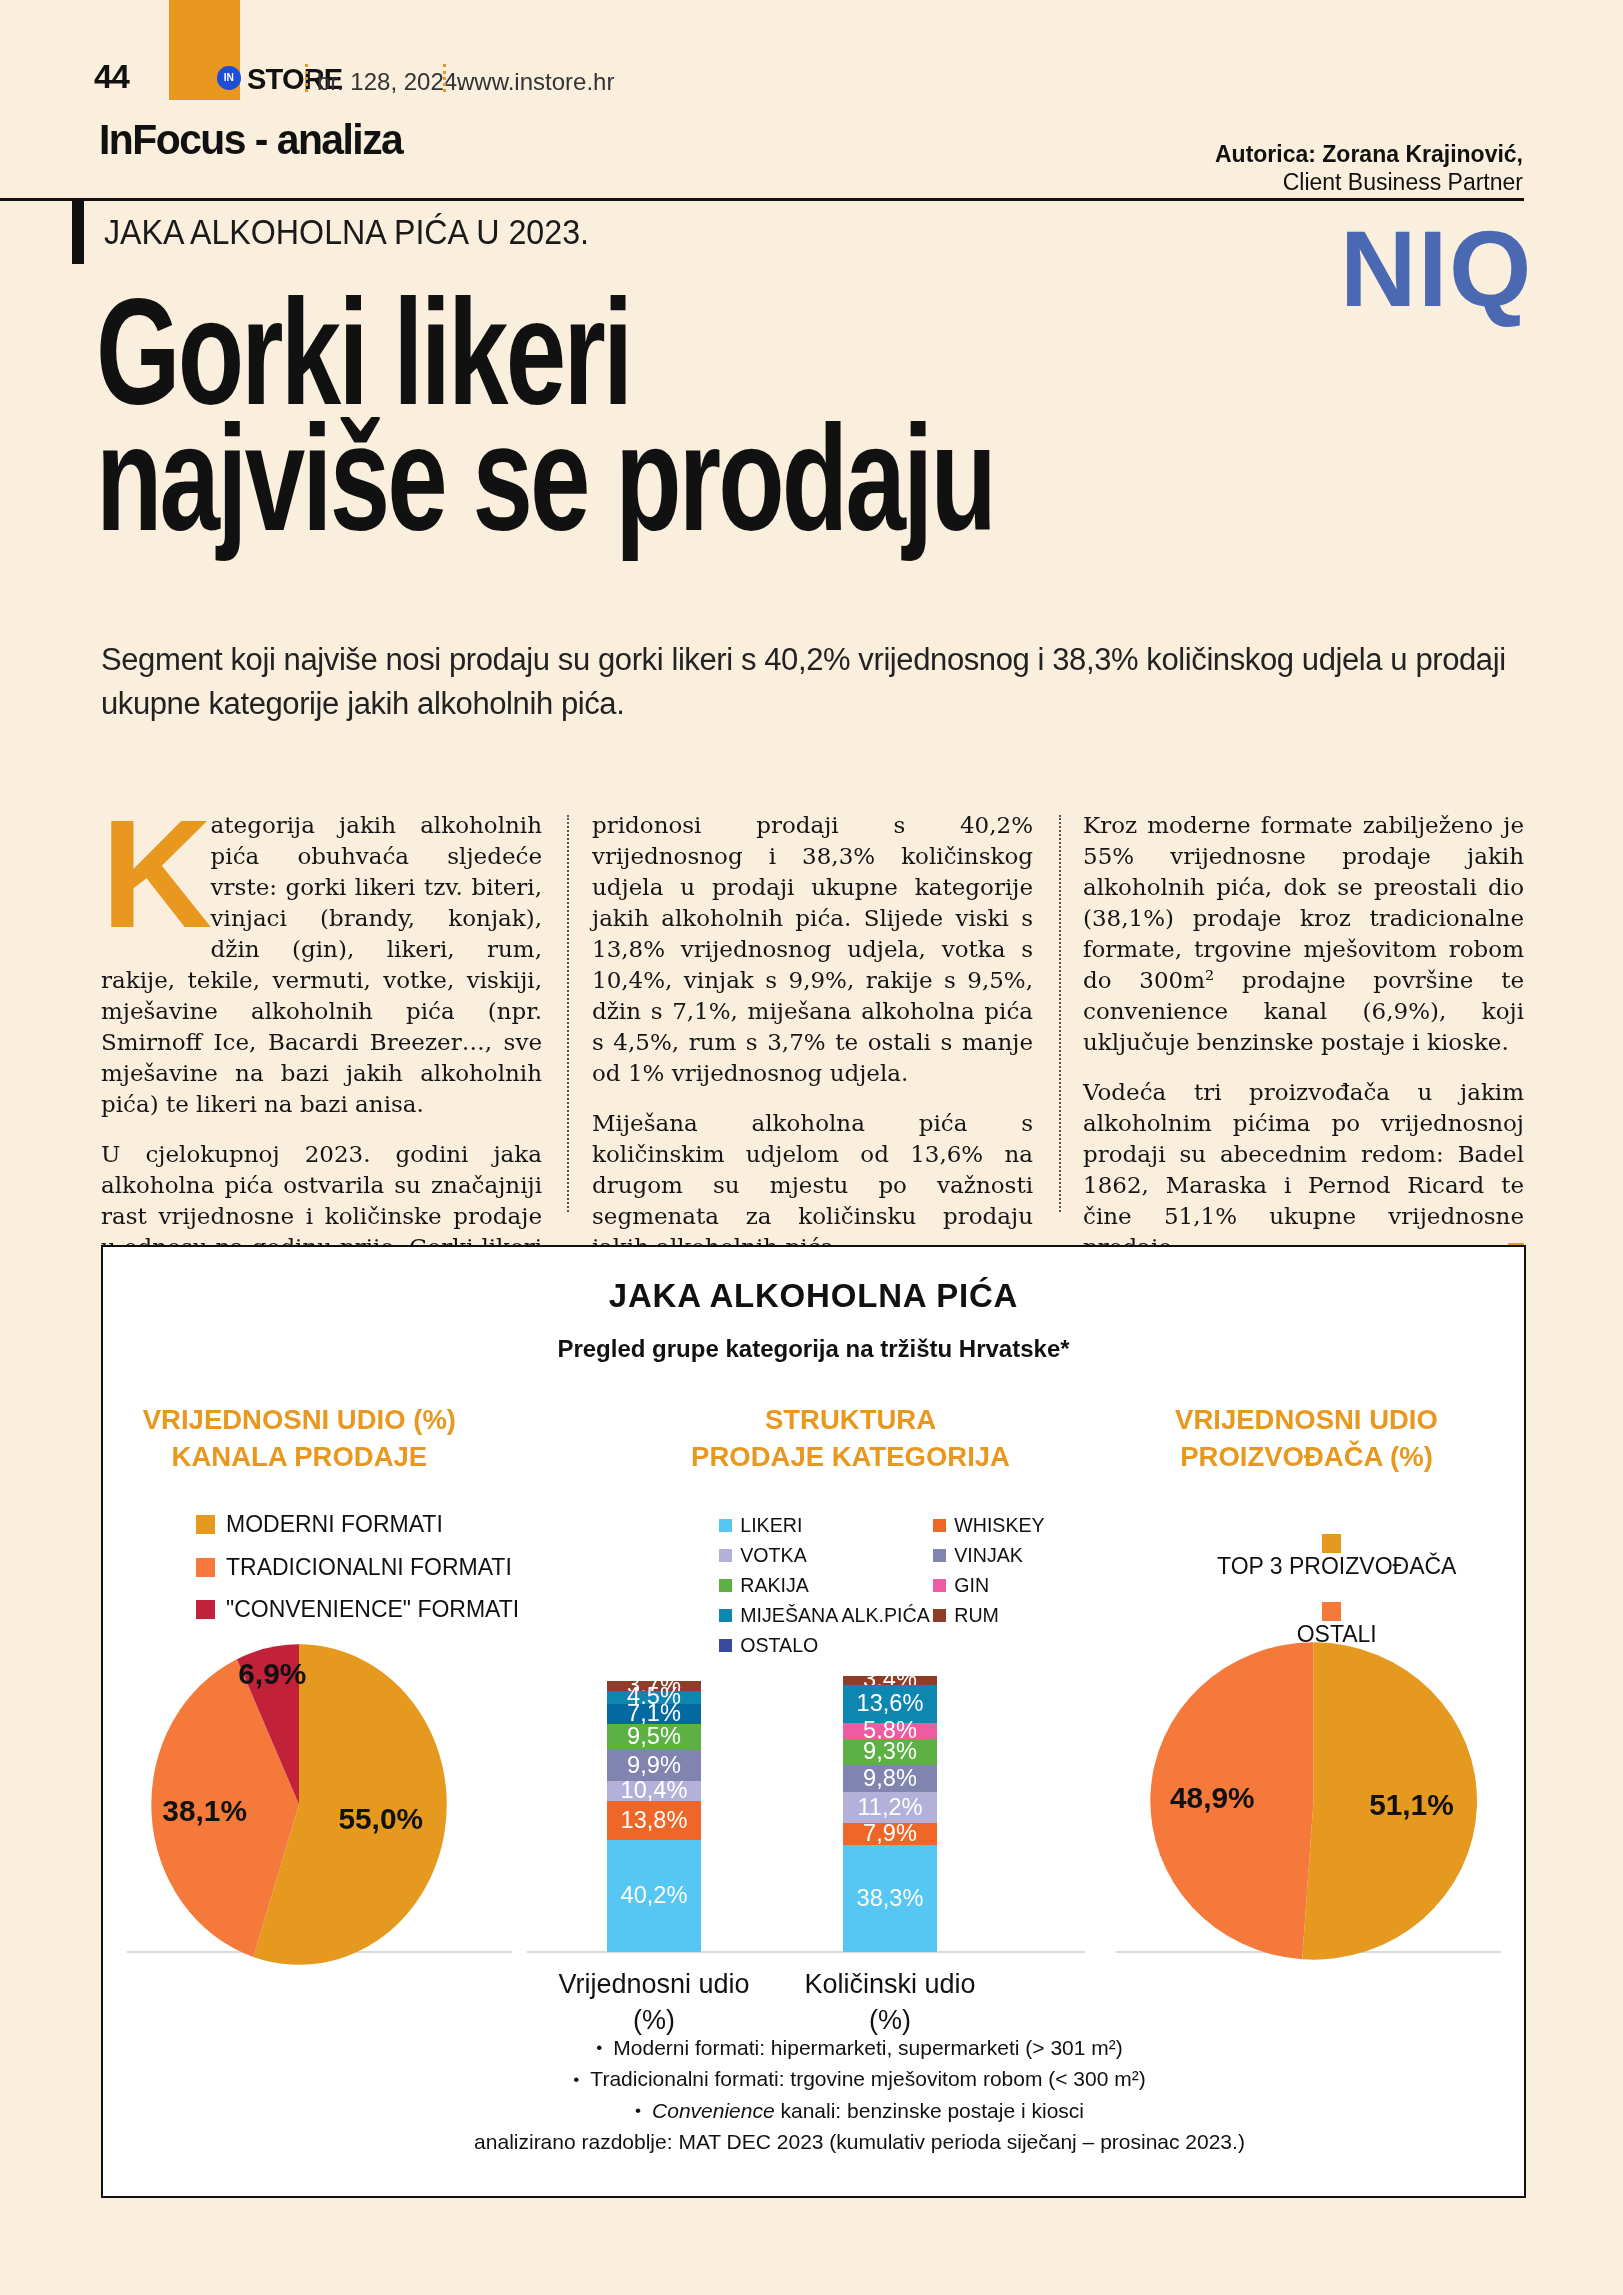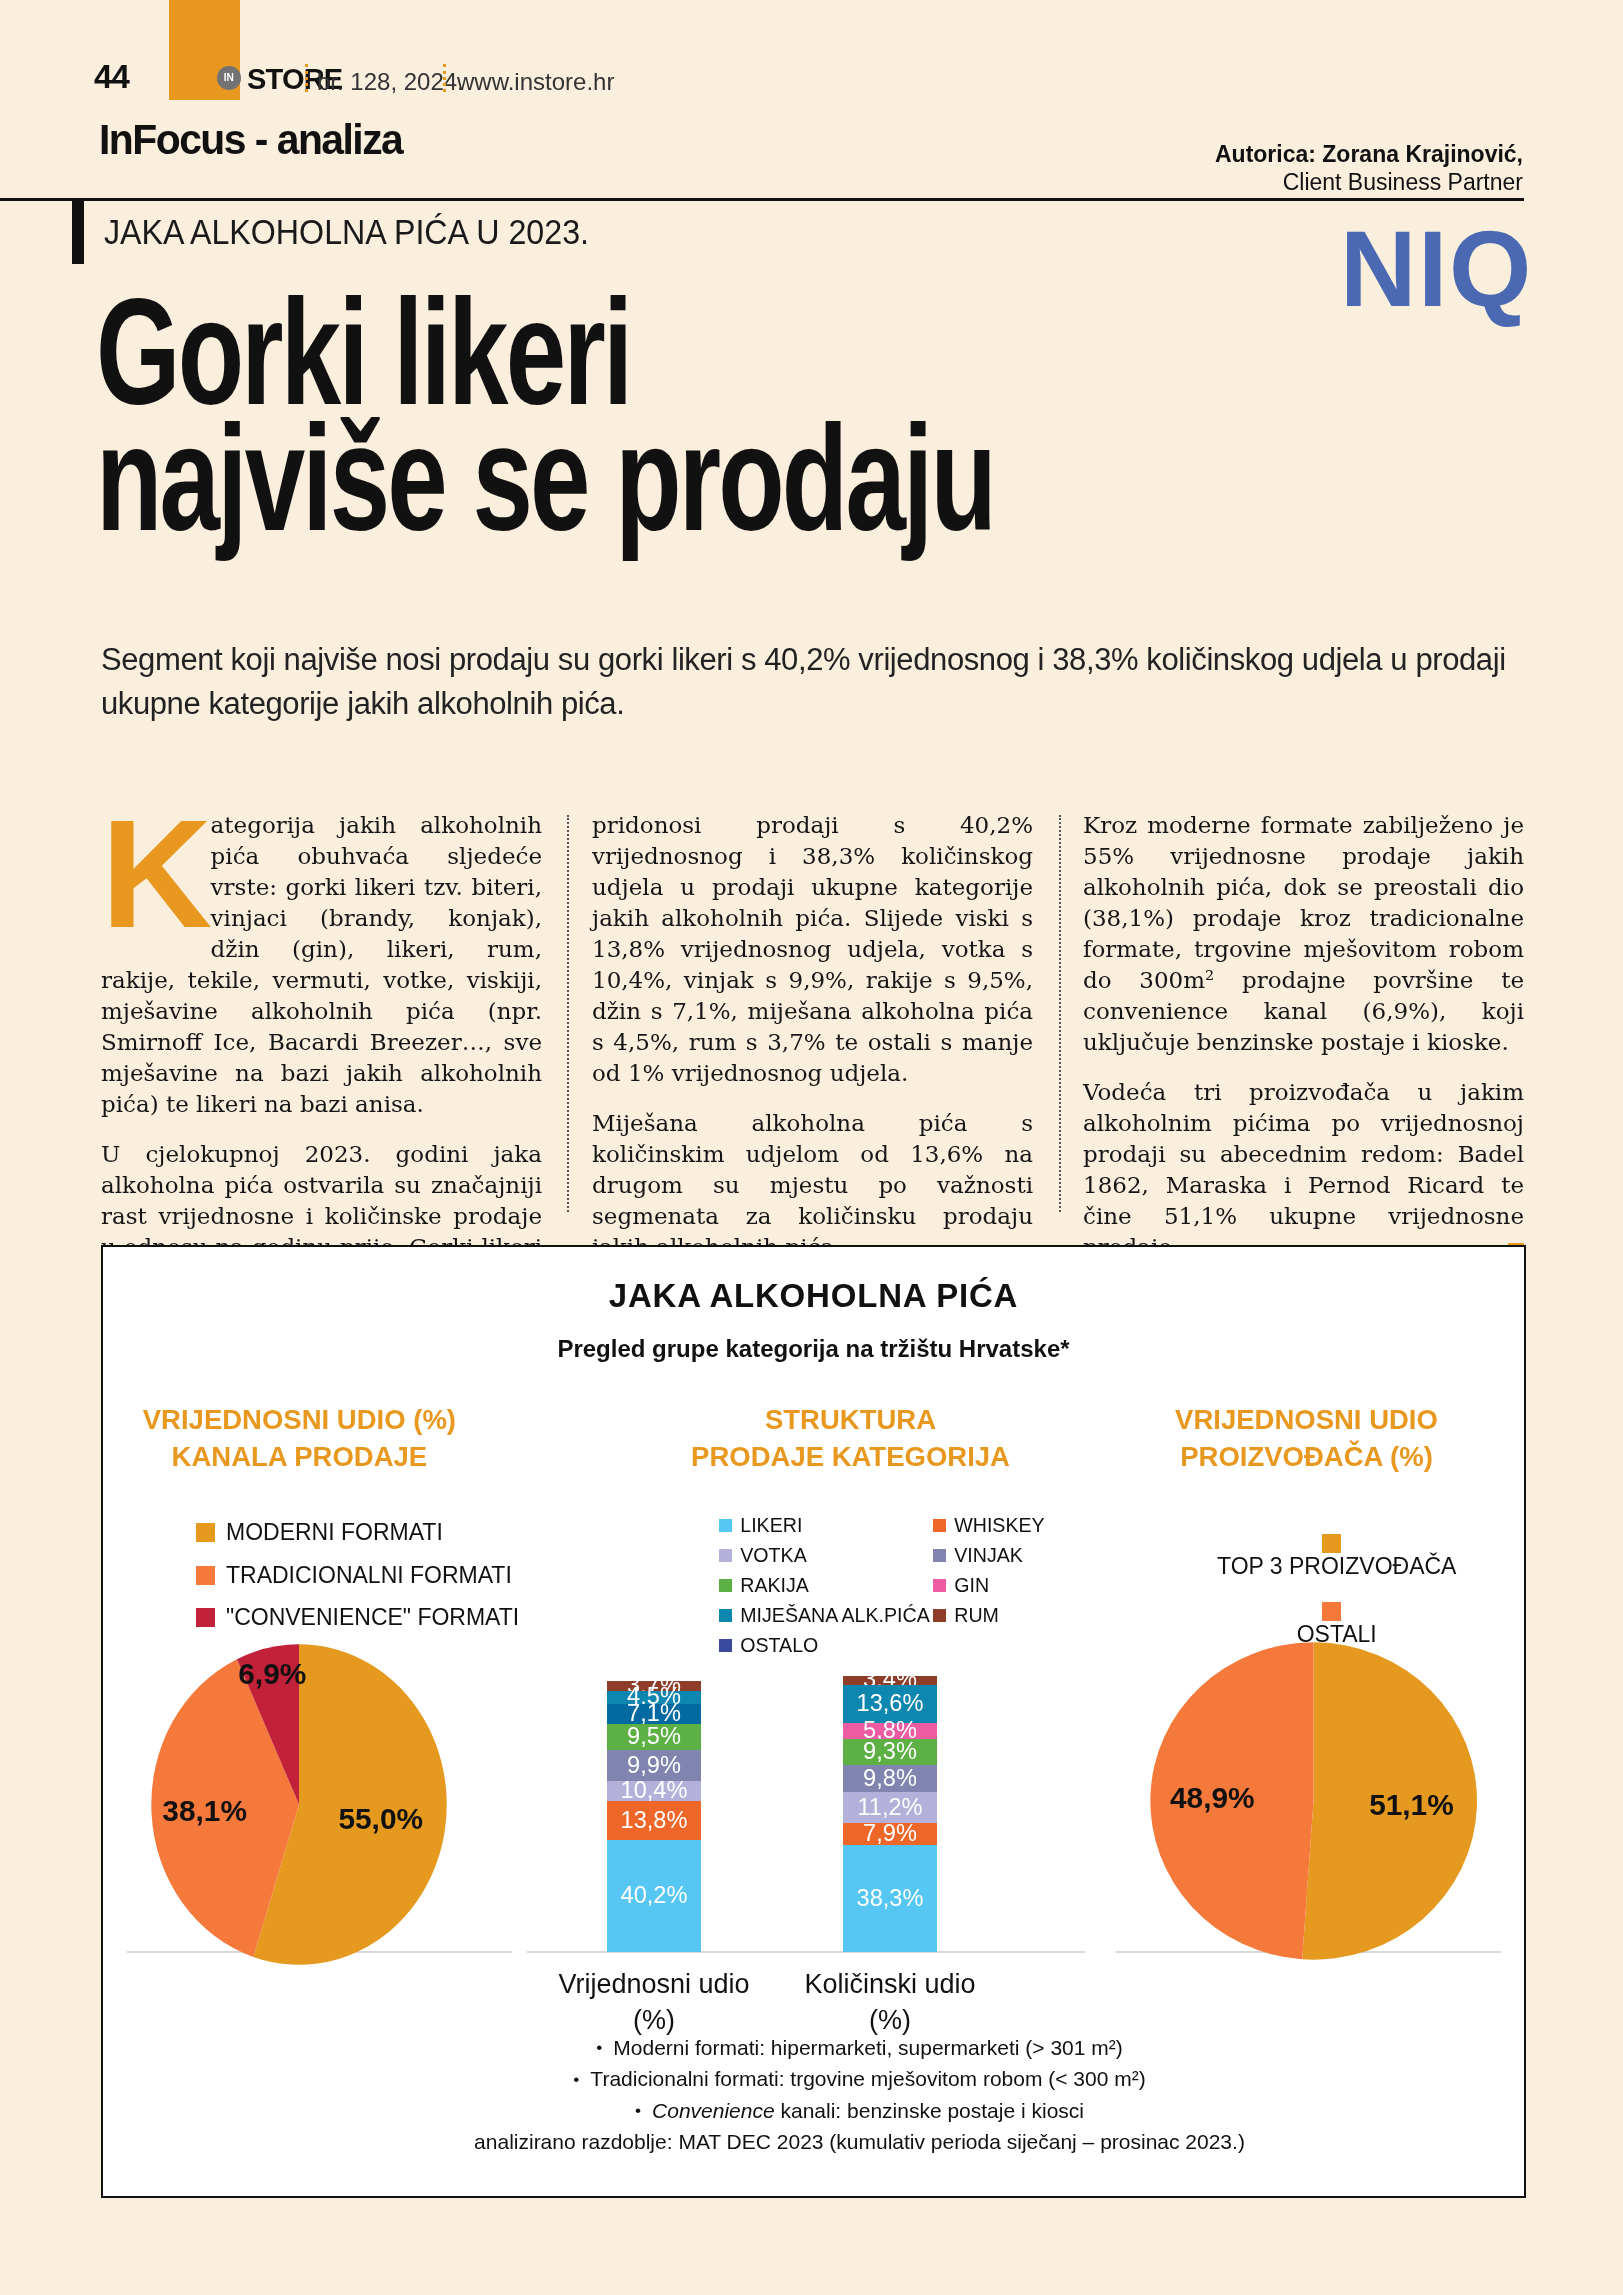--- a/index.html
+++ b/index.html
@@ -3,21 +3,21 @@
 <meta charset="utf-8">
 <style>
   html,body{margin:0;padding:0;background:#e9e2d6;}
   .page{position:relative;width:1623px;height:2295px;background:#faeedd;overflow:hidden;
         font-family:"Liberation Sans",sans-serif;color:#111;margin:0 auto;}
   .abs{position:absolute;}
 
   
   .orange-block{left:169px;top:0;width:71px;height:100px;background:#e8981e;}
   .page-number{left:94px;top:58px;font-size:33px;font-weight:800;letter-spacing:-0.8px;}
-  .brand-circle{left:217px;top:66px;width:23.6px;height:23.6px;background:#737373;border-radius:50%;
+  .brand-circle{left:217px;top:66px;width:23.6px;height:23.6px;background:#1d4ed8;border-radius:50%;
                 display:flex;align-items:center;justify-content:center;color:#fff;
                 font-size:10.2px;font-weight:800;}
   .brand-store{left:247px;top:63px;font-size:29px;font-weight:800;letter-spacing:-0.8px;}
   .hdr-sep{top:64px;width:0;height:28px;border-left:3.1px dotted #e8981e;}
   .hdr-issue{left:317px;top:68px;font-size:24px;color:#333;}
   .hdr-site{left:457px;top:68px;font-size:24px;color:#333;}
   .section-title{left:99px;top:115px;font-size:43px;font-weight:800;letter-spacing:-1.6px;
                  transform:scaleX(.95);transform-origin:left top;}
   .author{right:100px;top:141px;text-align:right;font-size:23px;line-height:27.5px;margin-left:24px;}
   .author .b{font-weight:800;}
@@ -55,21 +55,21 @@
   .ph-mid{left:551px;top:154px;width:393px;}
   .ph-right{left:1007px;top:154px;width:393px;}
 
   .legend-row{display:flex;align-items:center;margin-bottom:15.7px;}
   .legend-row .swatch{flex:none;display:inline-block;margin-right:11px;}
   .legend-big .legend-label{font-size:23px;color:#111;}
   .legend-small{width:220px;}
   .legend-small .legend-row{margin-bottom:7px;}
   .legend-small .swatch{margin-right:7.9px;}
   .legend-small .legend-label{font-size:19.6px;color:#111;white-space:nowrap;}
-  #legend-left{left:93px;top:272px;}
+  #legend-left{left:93px;top:264px;}
   #legend-mid-col1{left:616px;top:267px;}
   #legend-mid-col2{left:830px;top:267px;}
   #legend-right{left:1114px;top:287px;}
   #legend-right .legend-row{margin-bottom:22px;flex-direction:column;}
 
   .baseline{height:1.6px;background:#d9d9d9;}
   .bl-left{left:23.6px;top:704px;width:385px;}
   .bl-mid{left:424px;top:704px;width:558px;}
   .bl-right{left:1013px;top:704px;width:385px;}
 

